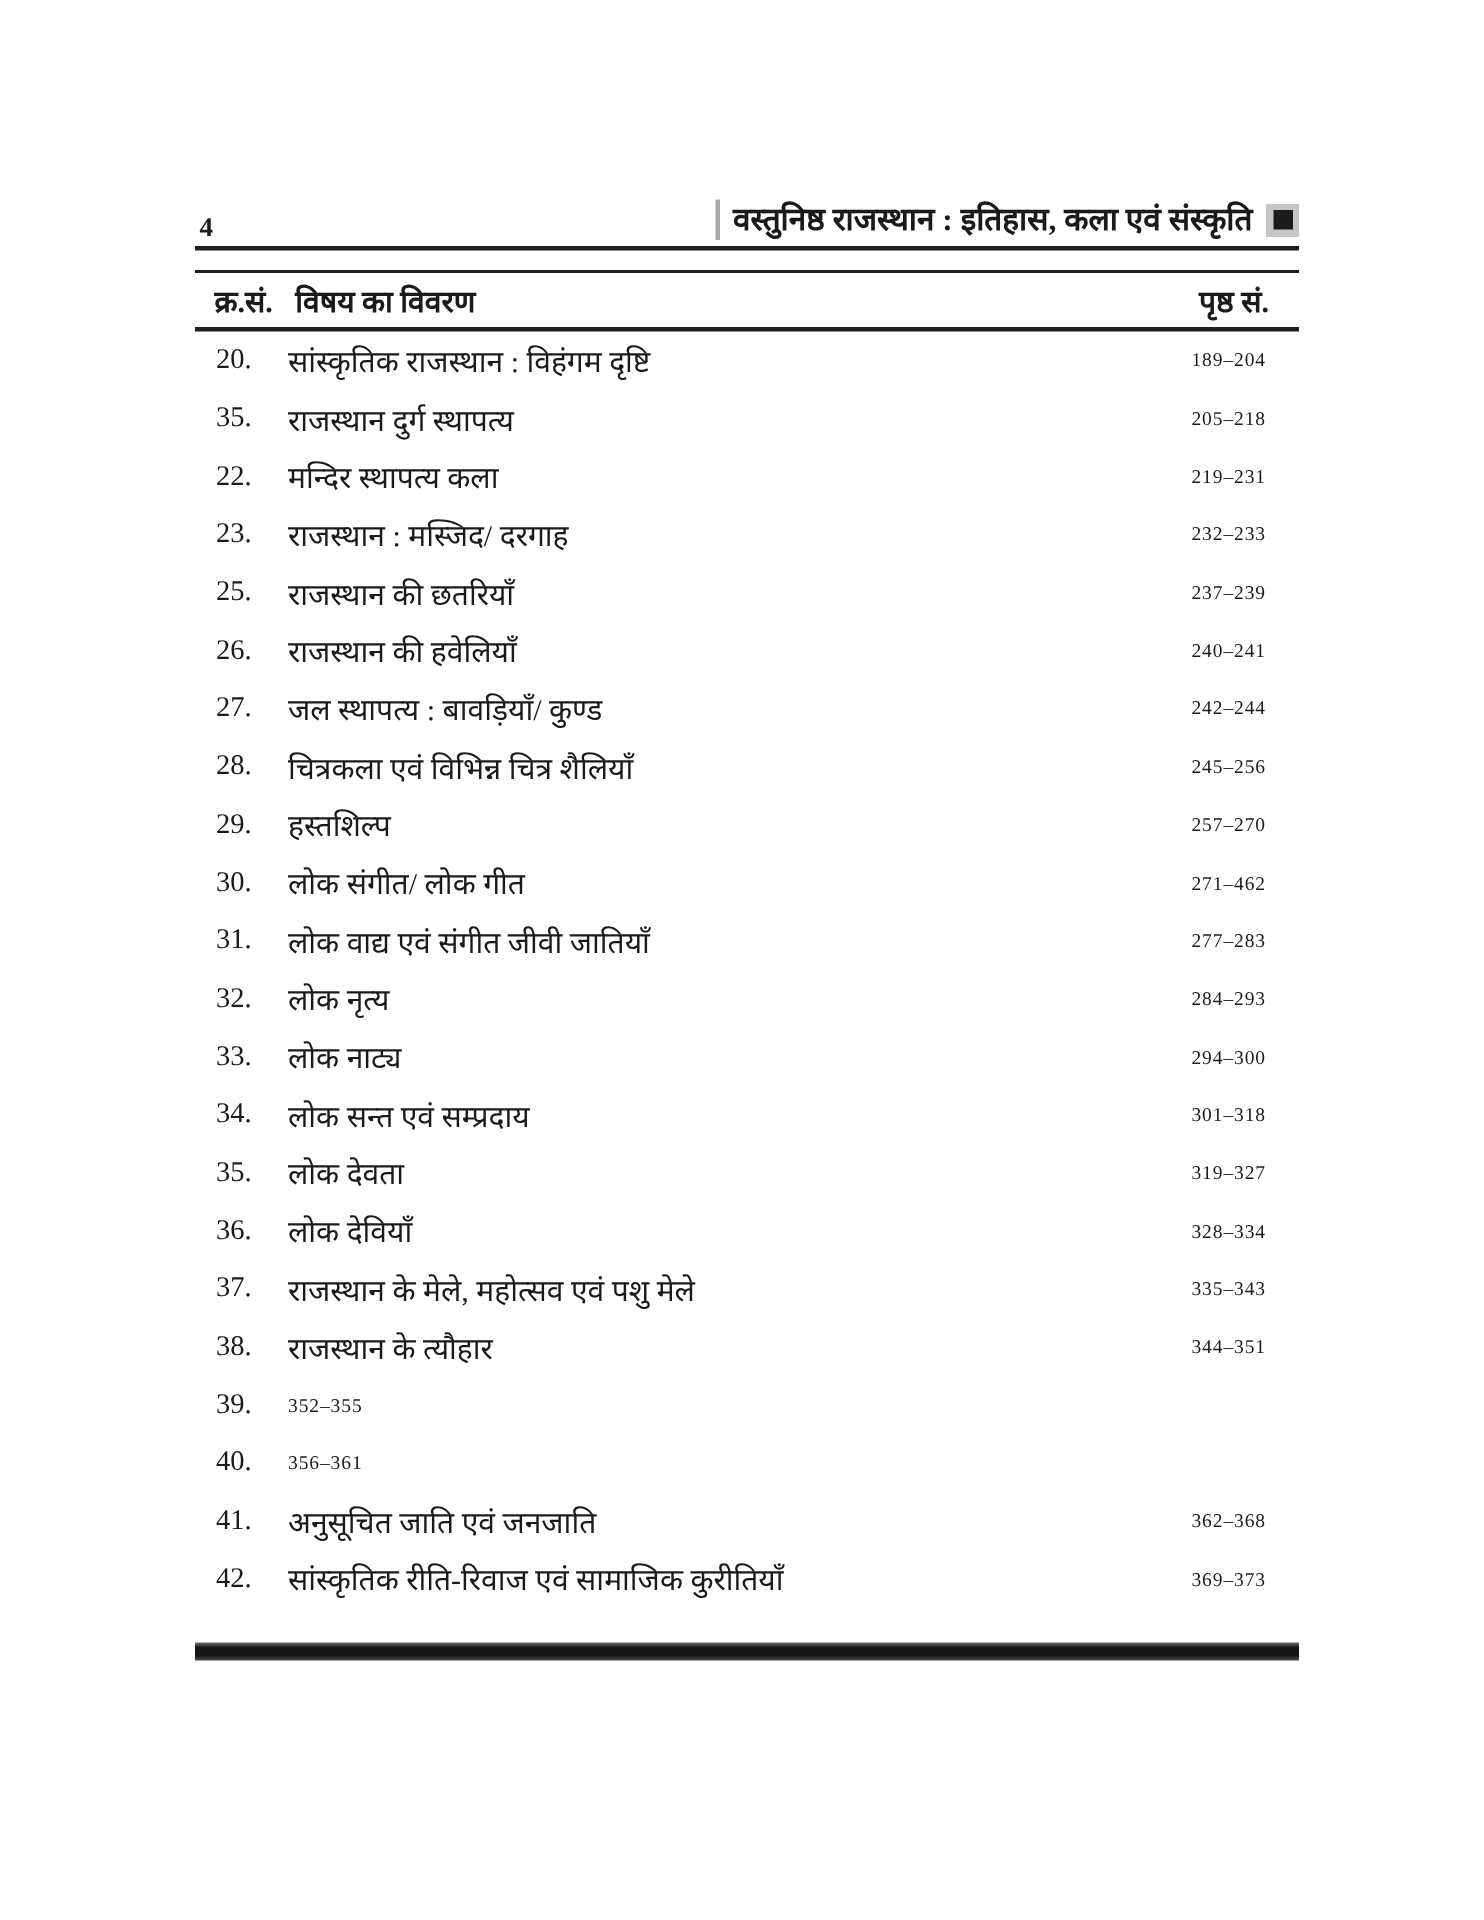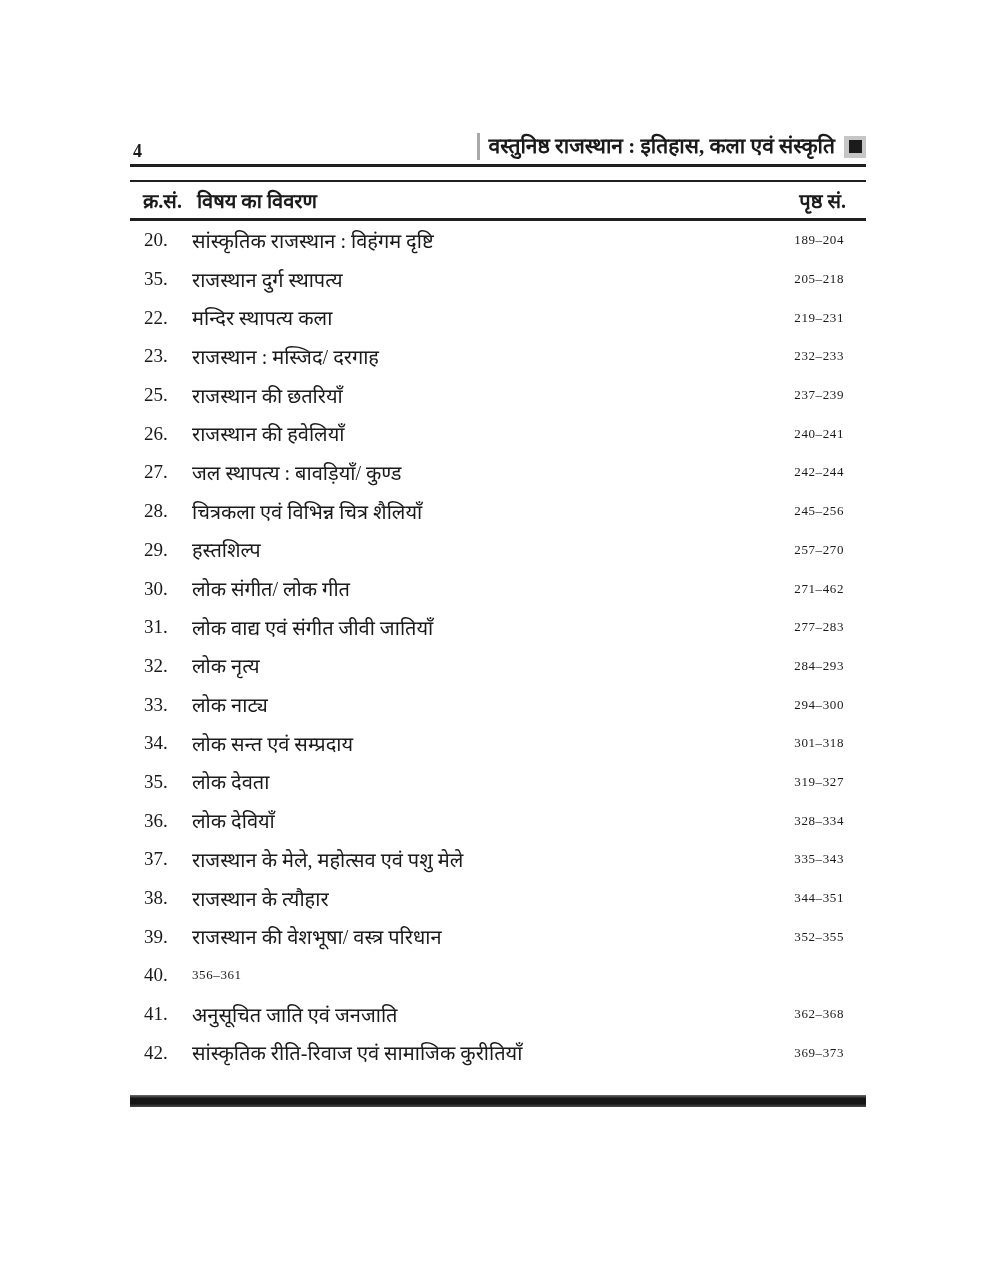--- a/index.html
+++ b/index.html
@@ -153,21 +153,20 @@
           <span class="row-title">राजस्थान के मेले, महोत्सव एवं पशु मेले</span>
           <span class="row-pages">335–343</span>
         </div>
         <div class="row">
           <span class="row-sn">38.</span>
           <span class="row-title">राजस्थान के त्यौहार</span>
           <span class="row-pages">344–351</span>
         </div>
         <div class="row">
           <span class="row-sn">39.</span>
-          <span class="row-title">राजस्थान की वेशभूषा/ वस्त्र परिधान</span>
           <span class="row-pages">352–355</span>
         </div>
         <div class="row">
           <span class="row-sn">40.</span>
           <span class="row-pages">356–361</span>
         </div>
         <div class="row">
           <span class="row-sn">41.</span>
           <span class="row-title">अनुसूचित जाति एवं जनजाति</span>
           <span class="row-pages">362–368</span>

